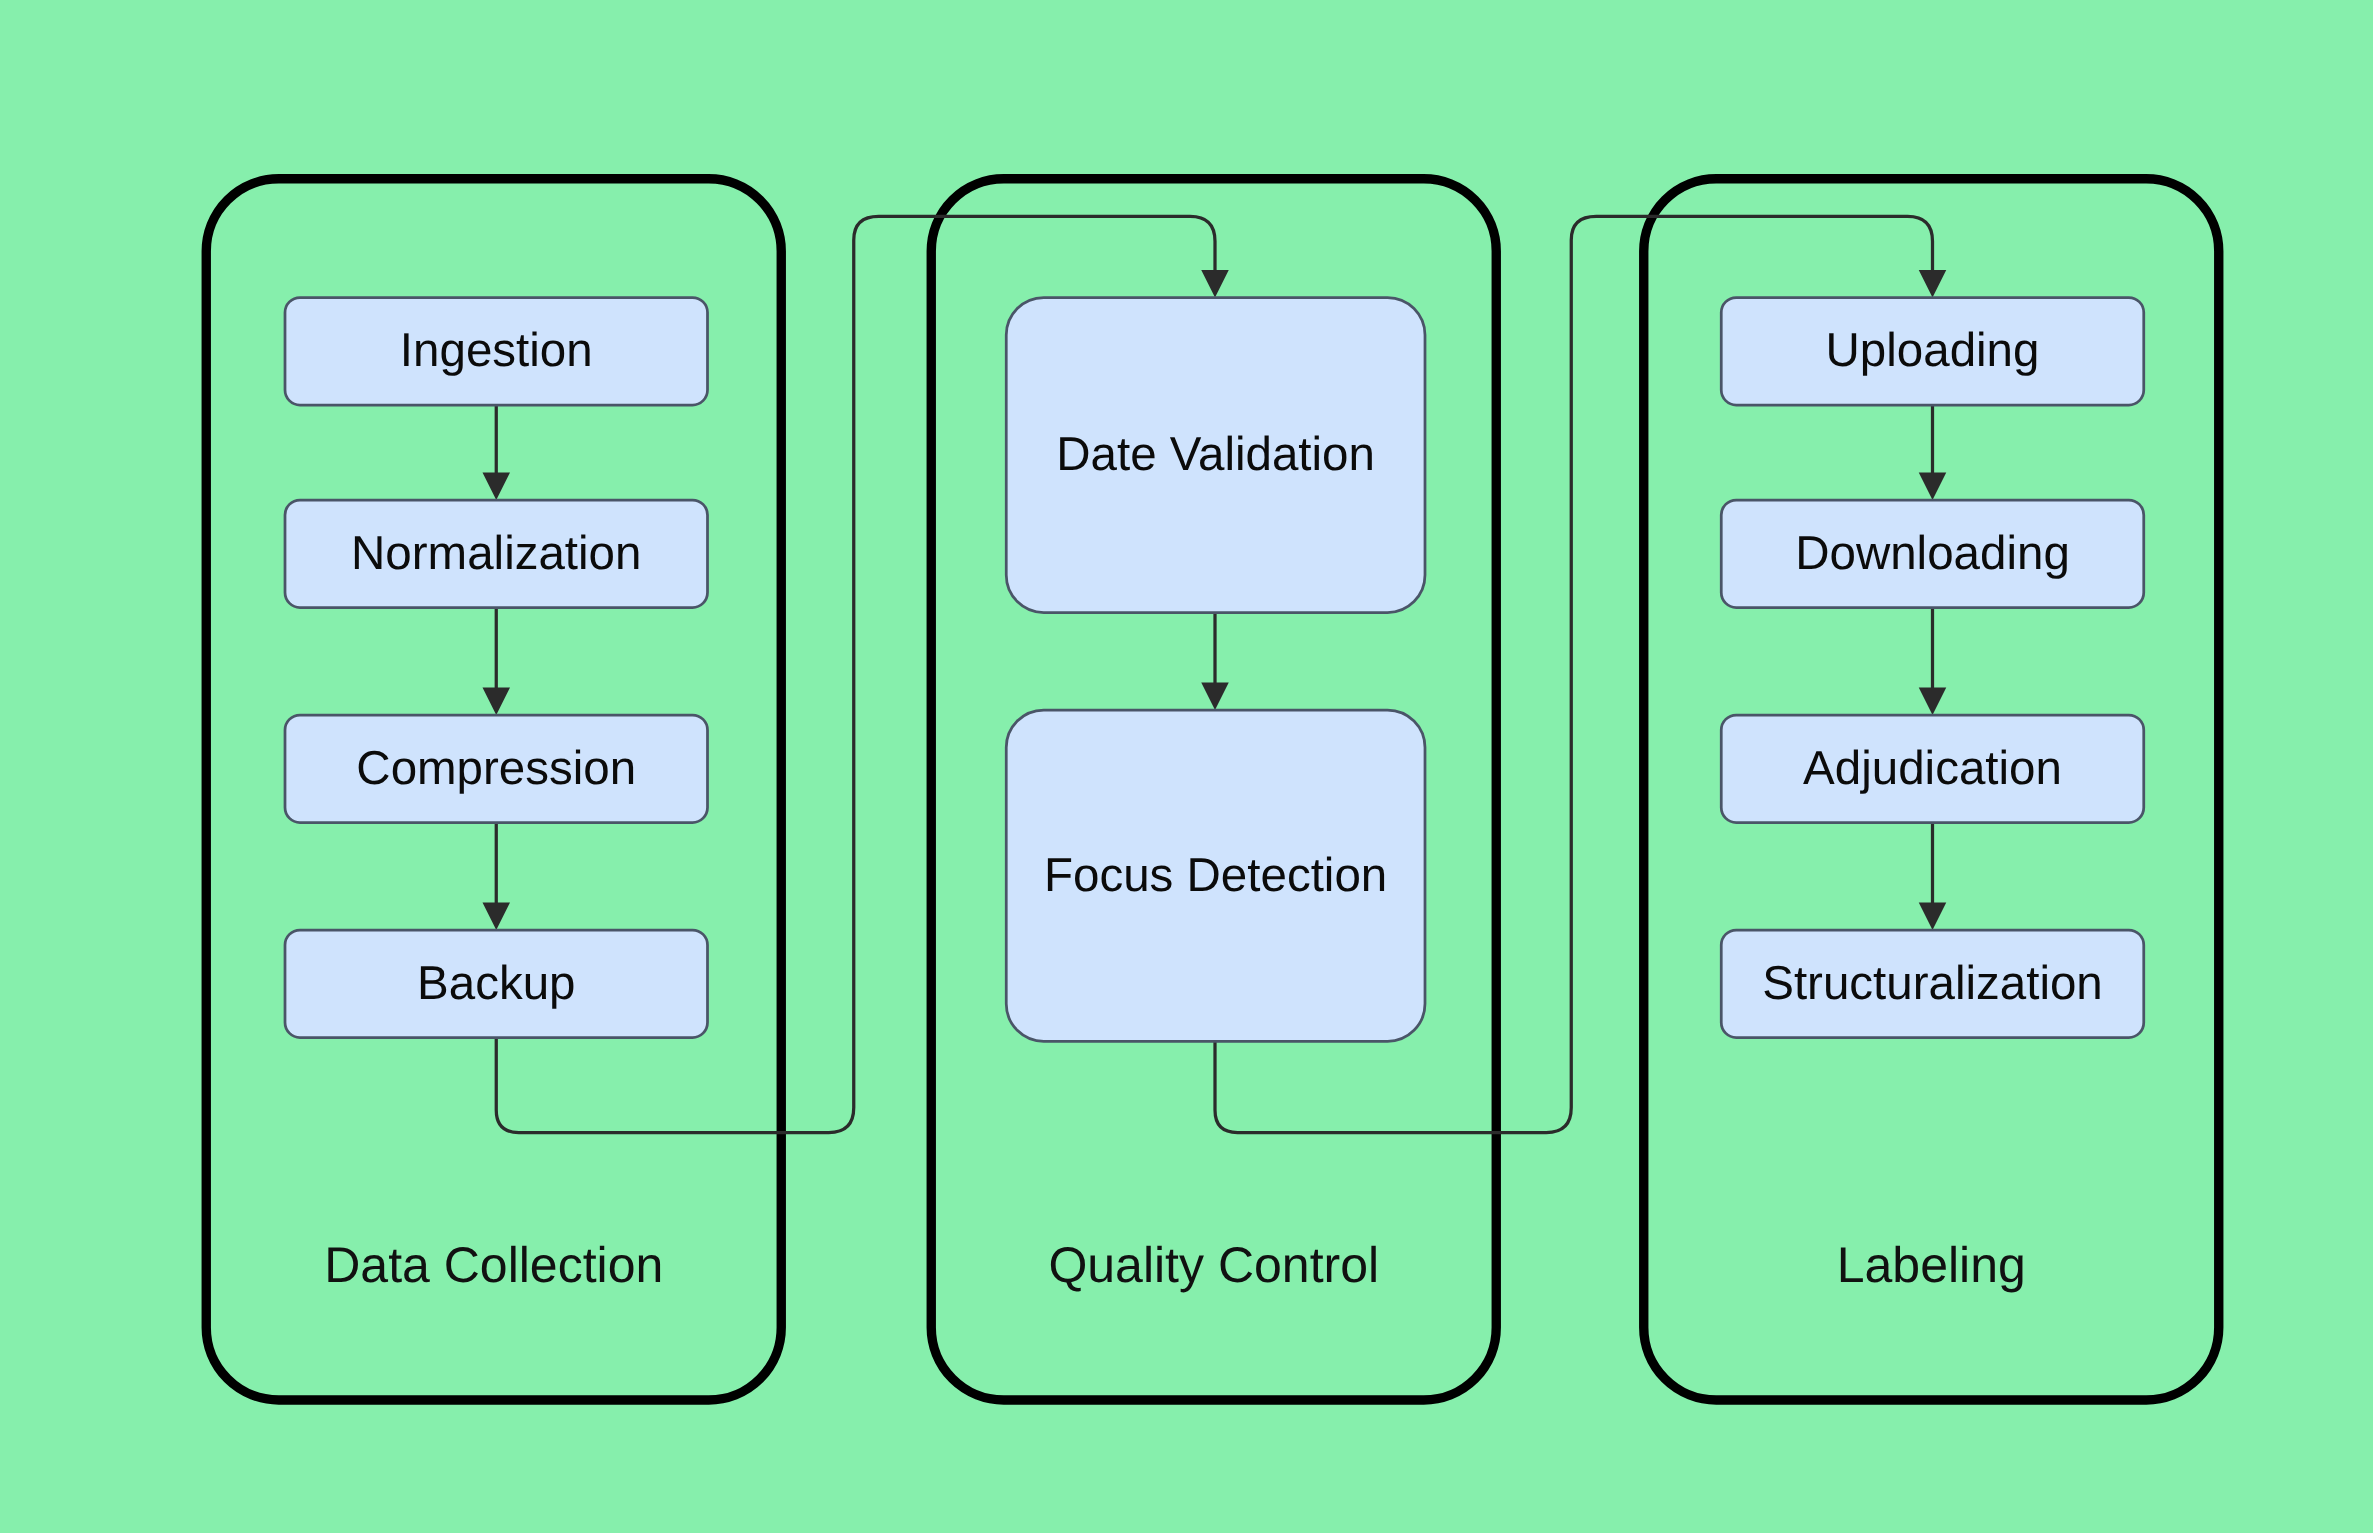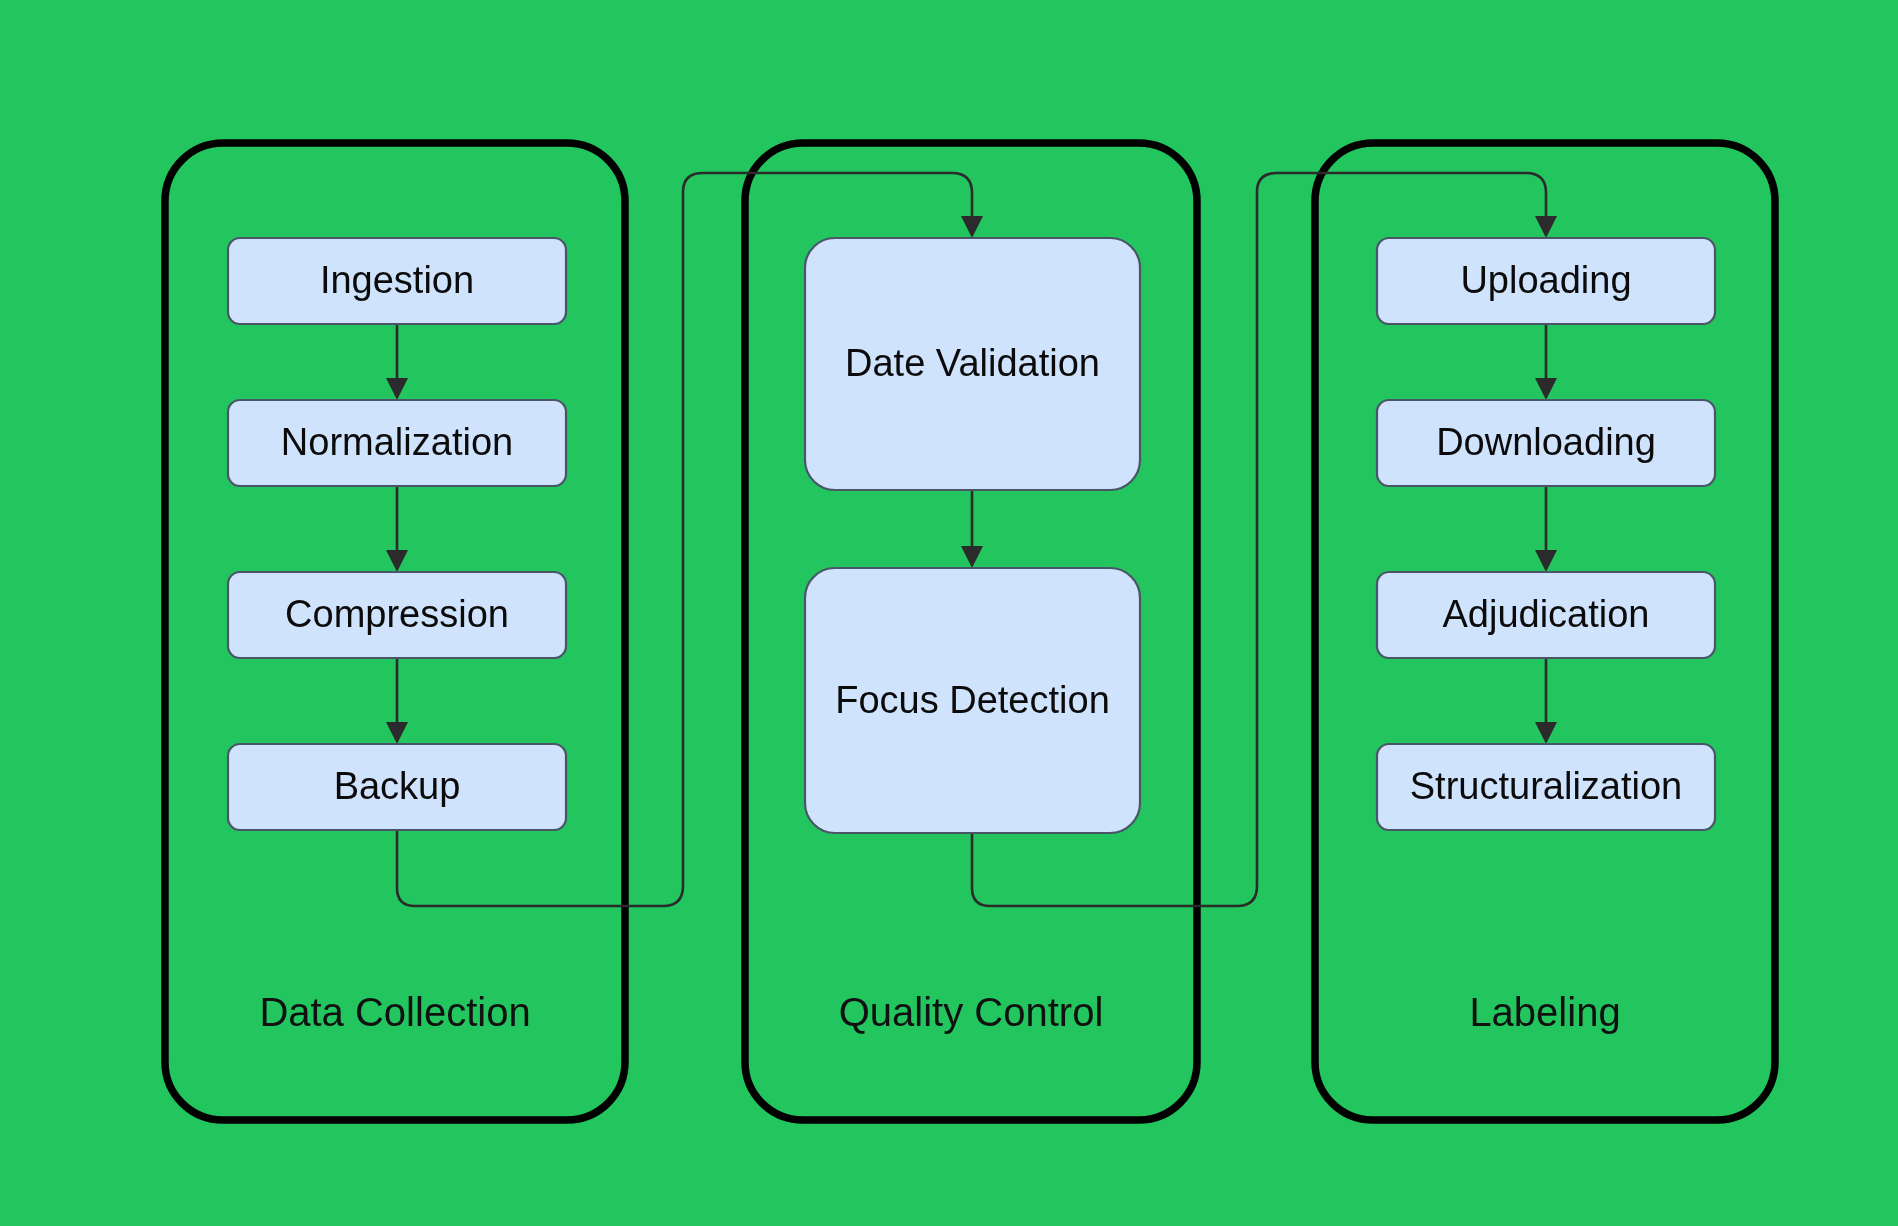--- a/index.html
+++ b/index.html
@@ -10,21 +10,21 @@
   body {
     width: 1898px;
     height: 1226px;
     font-family: "Liberation Sans", sans-serif;
     overflow: hidden;
   }
   #diagram-root {
     position: relative;
     width: 1898px;
     height: 1226px;
-    background: #22c55e;
+    background: #86efac;
   }
   svg#flow {
     position: absolute;
     left: 0;
     top: 0;
     width: 1898px;
     height: 1226px;
     display: block;
   }
   .cluster-box {

